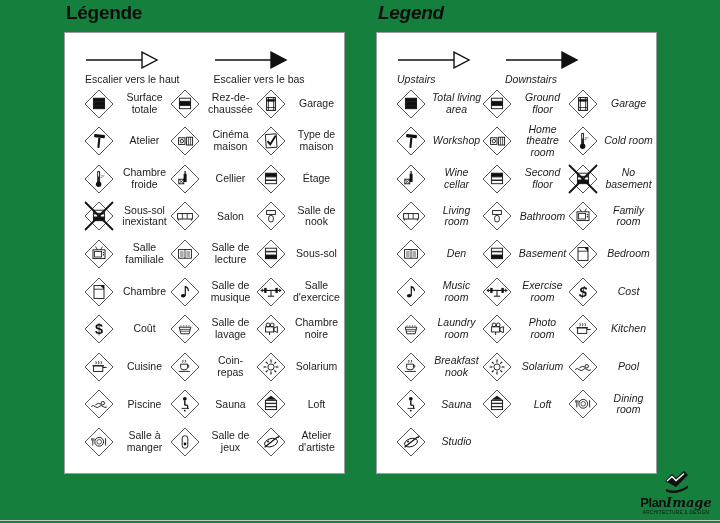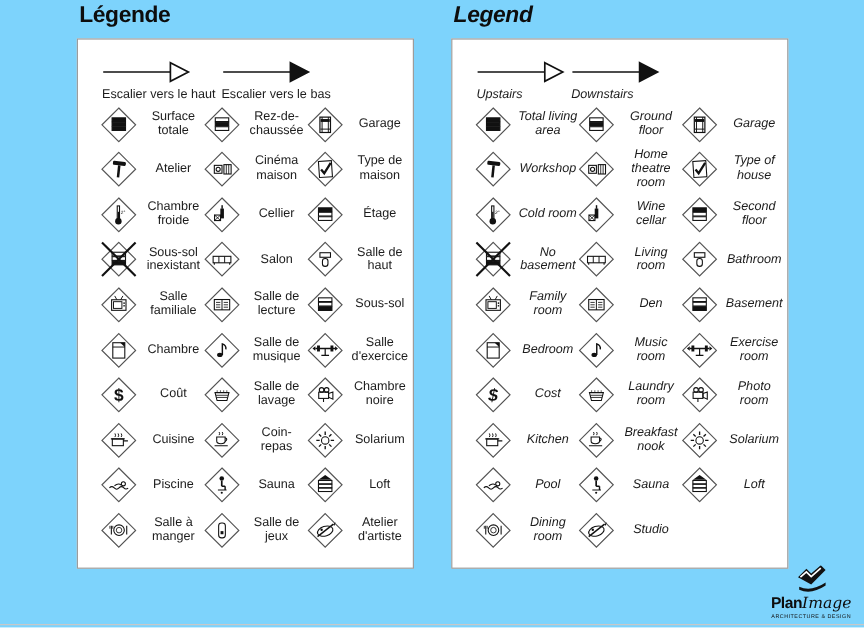--- a/index.html
+++ b/index.html
@@ -1,37 +1,37 @@
 <!DOCTYPE html>
 <html><head>
 <meta charset="utf-8">
 <style>
   html,body{margin:0;padding:0;background:#fff;}
-  .page{position:relative;width:720px;height:523px;background:#7dd3fc;overflow:hidden;
+  .page{position:relative;width:720px;height:523px;background:#15803d;overflow:hidden;
         font-family:"Liberation Sans",sans-serif;color:#1a1a1a;}
   .panel{position:absolute;top:2px;width:281px;}
   #panel-fr{left:64px;}
   #panel-en{left:376px;font-style:italic;}
   .panel-title{font-size:19px;font-weight:bold;letter-spacing:-0.3px;color:#0d0d0d;
                margin:0 0 8px 2px;line-height:1.15;}
   .panel-box{border:1px solid #9c9c9c;height:440px;background:#fff;box-sizing:content-box;}
-  .arrows{display:flex;gap:5px;padding:16px 0 0 20px;}
+  .arrows{display:flex;gap:34px;padding:16px 0 0 20px;}
   .arrow-group{display:flex;flex-direction:column;}
   .arrow-group svg{display:block;}
   .arrow-label{font-size:10.5px;margin-top:2px;white-space:nowrap;color:#1c1c1c;}
   .grid{display:grid;grid-template-columns:86px 86px 86px;grid-auto-rows:37.6px;
         padding-left:19px;align-items:center;}
   .cell{display:flex;align-items:center;gap:5px;text-align:center;}
   .cell svg{flex:0 0 auto;display:block;}
   .cell-label{font-size:10.5px;line-height:1.12;width:52px;color:#1c1c1c;}
   .logo{position:absolute;right:4px;top:471px;width:80px;display:flex;flex-direction:column;
         align-items:center;}
   .logo-word{font-size:13px;line-height:1;margin-top:1px;white-space:nowrap;color:#0d0d0d;}
   .logo-word .plan{font-weight:bold;letter-spacing:-0.4px;}
-  .logo-word .image{font-style:italic;font-weight:normal;font-family:"DejaVu Serif",serif;}
+  .logo-word .image{font-style:italic;font-weight:bold;font-family:"DejaVu Serif",serif;}
   .logo-tagline{font-size:4.5px;letter-spacing:0.4px;margin-top:1px;white-space:nowrap;color:#111;}
   .bottom-rule{position:absolute;left:0;right:0;top:520px;height:1px;background:#c8c8c8;}
 </style>
 </head>
 <body>
 
 <div class="page">
 
   <section class="panel" id="panel-fr">
     <h1 class="panel-title">Légende</h1>
@@ -162,21 +162,21 @@
        <line x1="21.4" y1="18" x2="21.4" y2="19.6" stroke="#111" stroke-width="0.9"></line>
             </svg>
             <div class="cell-label">Salon</div>
           </div>
           <div class="cell">
             <svg width="30" height="30" viewBox="0 0 30 30">
               <polygon points="15,1 29,15 15,29 1,15" fill="#fff" stroke="#555" stroke-width="1"></polygon>
               <rect x="10.6" y="9.6" width="8.8" height="3.8" fill="none" stroke="#111" stroke-width="0.9"></rect>
        <rect x="12.7" y="14.4" width="4.6" height="6.6" rx="2.2" fill="none" stroke="#111" stroke-width="0.9"></rect>
             </svg>
-            <div class="cell-label">Salle de haut</div>
+            <div class="cell-label">Salle de nook</div>
           </div>
           <div class="cell">
             <svg width="30" height="30" viewBox="0 0 30 30">
               <polygon points="15,1 29,15 15,29 1,15" fill="#fff" stroke="#555" stroke-width="1"></polygon>
               <rect x="9" y="10.8" width="12" height="8.8" fill="none" stroke="#111" stroke-width="0.9"></rect>
        <rect x="10.6" y="12.4" width="7" height="5.6" fill="none" stroke="#111" stroke-width="0.8"></rect>
        <line x1="13.4" y1="10.8" x2="11.6" y2="7.6" stroke="#111" stroke-width="0.8"></line>
        <line x1="16.6" y1="10.8" x2="18.4" y2="7.6" stroke="#111" stroke-width="0.8"></line>
        <circle cx="19.4" cy="13.6" r="0.7" fill="#111"></circle>
               <circle cx="19.4" cy="15.8" r="0.7" fill="#111"></circle>
@@ -432,28 +432,20 @@
           <div class="cell">
             <svg width="30" height="30" viewBox="0 0 30 30">
               <polygon points="15,1 29,15 15,29 1,15" fill="#fff" stroke="#555" stroke-width="1"></polygon>
               <rect x="8.6" y="11.8" width="6.4" height="6.6" fill="none" stroke="#111" stroke-width="0.9"></rect>
        <circle cx="11.8" cy="15.1" r="1.7" fill="none" stroke="#111" stroke-width="0.9"></circle>
        <rect x="16.6" y="11.2" width="6" height="7.8" fill="none" stroke="#111" stroke-width="0.9"></rect>
        <line x1="18.6" y1="11.2" x2="18.6" y2="19" stroke="#111" stroke-width="0.7"></line>
        <line x1="20.6" y1="11.2" x2="20.6" y2="19" stroke="#111" stroke-width="0.7"></line>
             </svg>
             <div class="cell-label">Home theatre room</div>
-          </div>
-          <div class="cell">
-            <svg width="30" height="30" viewBox="0 0 30 30">
-              <polygon points="15,1 29,15 15,29 1,15" fill="#fff" stroke="#555" stroke-width="1"></polygon>
-              <rect x="9.8" y="8.2" width="10.8" height="13.4" fill="none" stroke="#111" stroke-width="0.9" transform="rotate(-4 15 15)"></rect>
-       <path d="M11.6,15.2 L14.2,18.4 L19.6,9.8" fill="none" stroke="#111" stroke-width="1.9"></path>
-            </svg>
-            <div class="cell-label">Type of house</div>
           </div>
           <div class="cell">
             <svg width="30" height="30" viewBox="0 0 30 30">
               <polygon points="15,1 29,15 15,29 1,15" fill="#fff" stroke="#555" stroke-width="1"></polygon>
               <rect x="13.7" y="7.6" width="1.9" height="10.6" fill="none" stroke="#111" stroke-width="0.9"></rect>
        <rect x="14.1" y="12.5" width="1.1" height="5.4" fill="#111"></rect>
        <circle cx="14.65" cy="20.3" r="2.7" fill="#111"></circle>
        <text x="16.6" y="14.4" font-size="4" fill="#111" font-family="Liberation Sans,sans-serif">2°</text>
             </svg>
             <div class="cell-label">Cold room</div>

